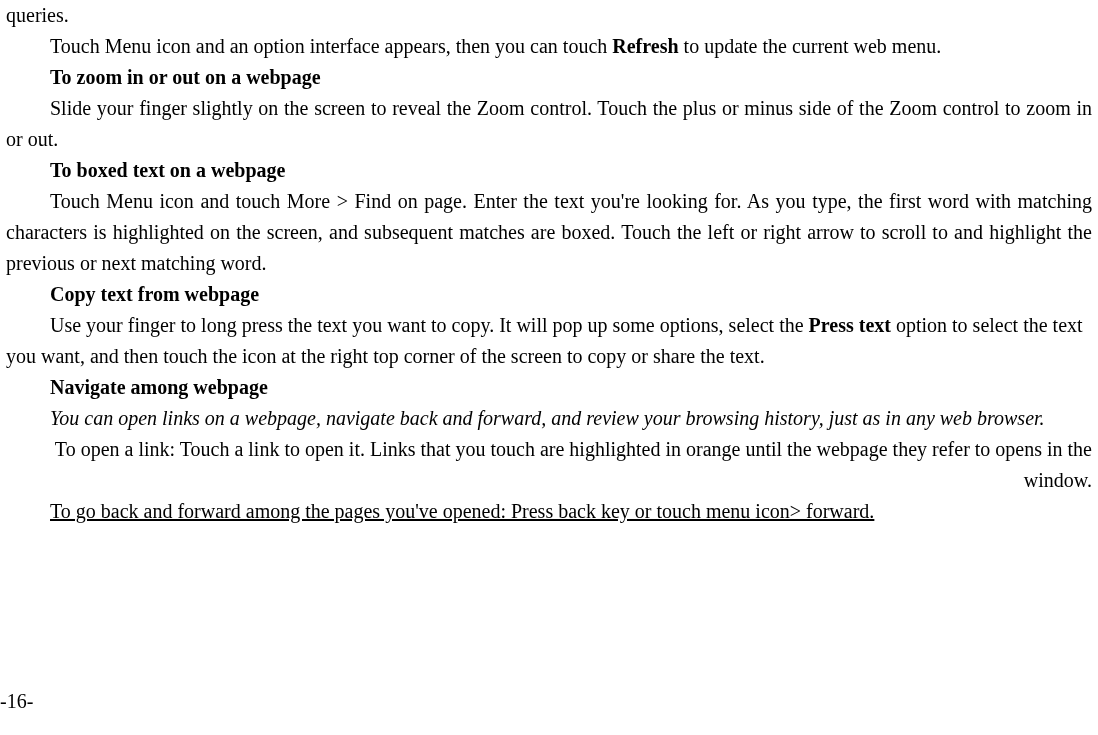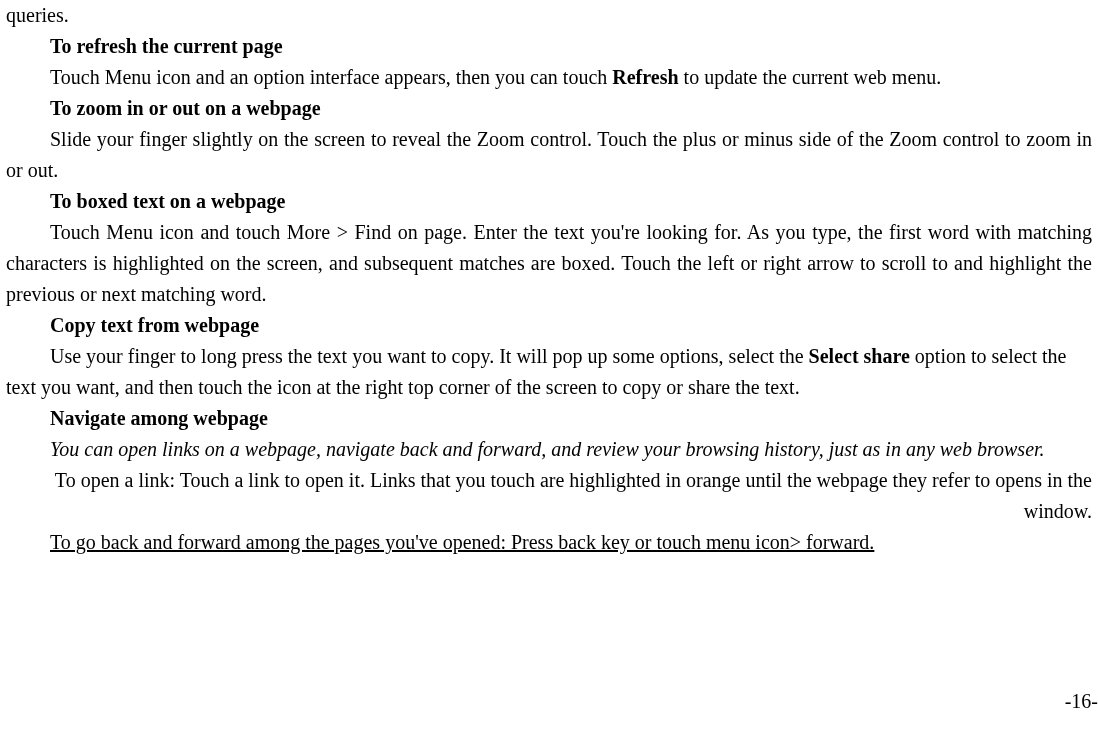--- a/index.html
+++ b/index.html
@@ -25,46 +25,45 @@
       text-indent: 44px;
     }
     .bold {
       font-weight: bold;
     }
     .footer {
       position: absolute;
       bottom: 18px;
       left: 0;
       right: 0;
-      text-align: right;
+      text-align: left;
       font-size: 20px;
     }
   </style>
 </head>
 <body>
 
 <div class="page">
 
   <p class="para">queries.</p>
 
-  <p class="para indent bold">To refresh the current page</p>
 
   <p class="para indent"><span>Touch Menu icon and an option interface appears, then you can touch </span><span class="bold">Refresh</span><span> to update the current web menu.</span></p>
 
   <p class="para indent bold">To zoom in or out on a webpage</p>
 
   <p class="para indent">Slide your finger slightly on the screen to reveal the Zoom control. Touch the plus or minus side of the Zoom control to zoom in or out.</p>
 
   <p class="para indent bold">To boxed text on a webpage</p>
 
   <p class="para indent">Touch Menu icon and touch More &gt; Find on page. Enter the text you're looking for. As you type, the first word with matching characters is highlighted on the screen, and subsequent matches are boxed. Touch the left or right arrow to scroll to and highlight the previous or next matching word.</p>
 
   <p class="para indent bold">Copy text from webpage</p>
 
-  <p class="para indent" style="text-align:left;"><span>Use your finger to long press the text you want to copy. It will pop up some options, select the </span><span class="bold">Select share</span><span> option to select the text you want, and then touch the icon at the right top corner of the screen to copy or share the text.</span></p>
+  <p class="para indent" style="text-align:left;"><span>Use your finger to long press the text you want to copy. It will pop up some options, select the </span><span class="bold">Press text</span><span> option to select the text you want, and then touch the icon at the right top corner of the screen to copy or share the text.</span></p>
 
   <p class="para indent bold">Navigate among webpage</p>
 
   <p class="para indent" style="text-align:left;font-style:italic;">You can open links on a webpage, navigate back and forward, and review your browsing history, just as in any web browser.</p>
 
   <p class="para indent" style="text-align:right;">To open a link: Touch a link to open it. Links that you touch are highlighted in orange until the webpage they refer to opens in the window.</p>
 
   <p class="para indent" style="text-align:left;text-decoration:underline;">To go back and forward among the pages you've opened: Press back key or touch menu icon&gt; forward.</p>
 
 </div>

